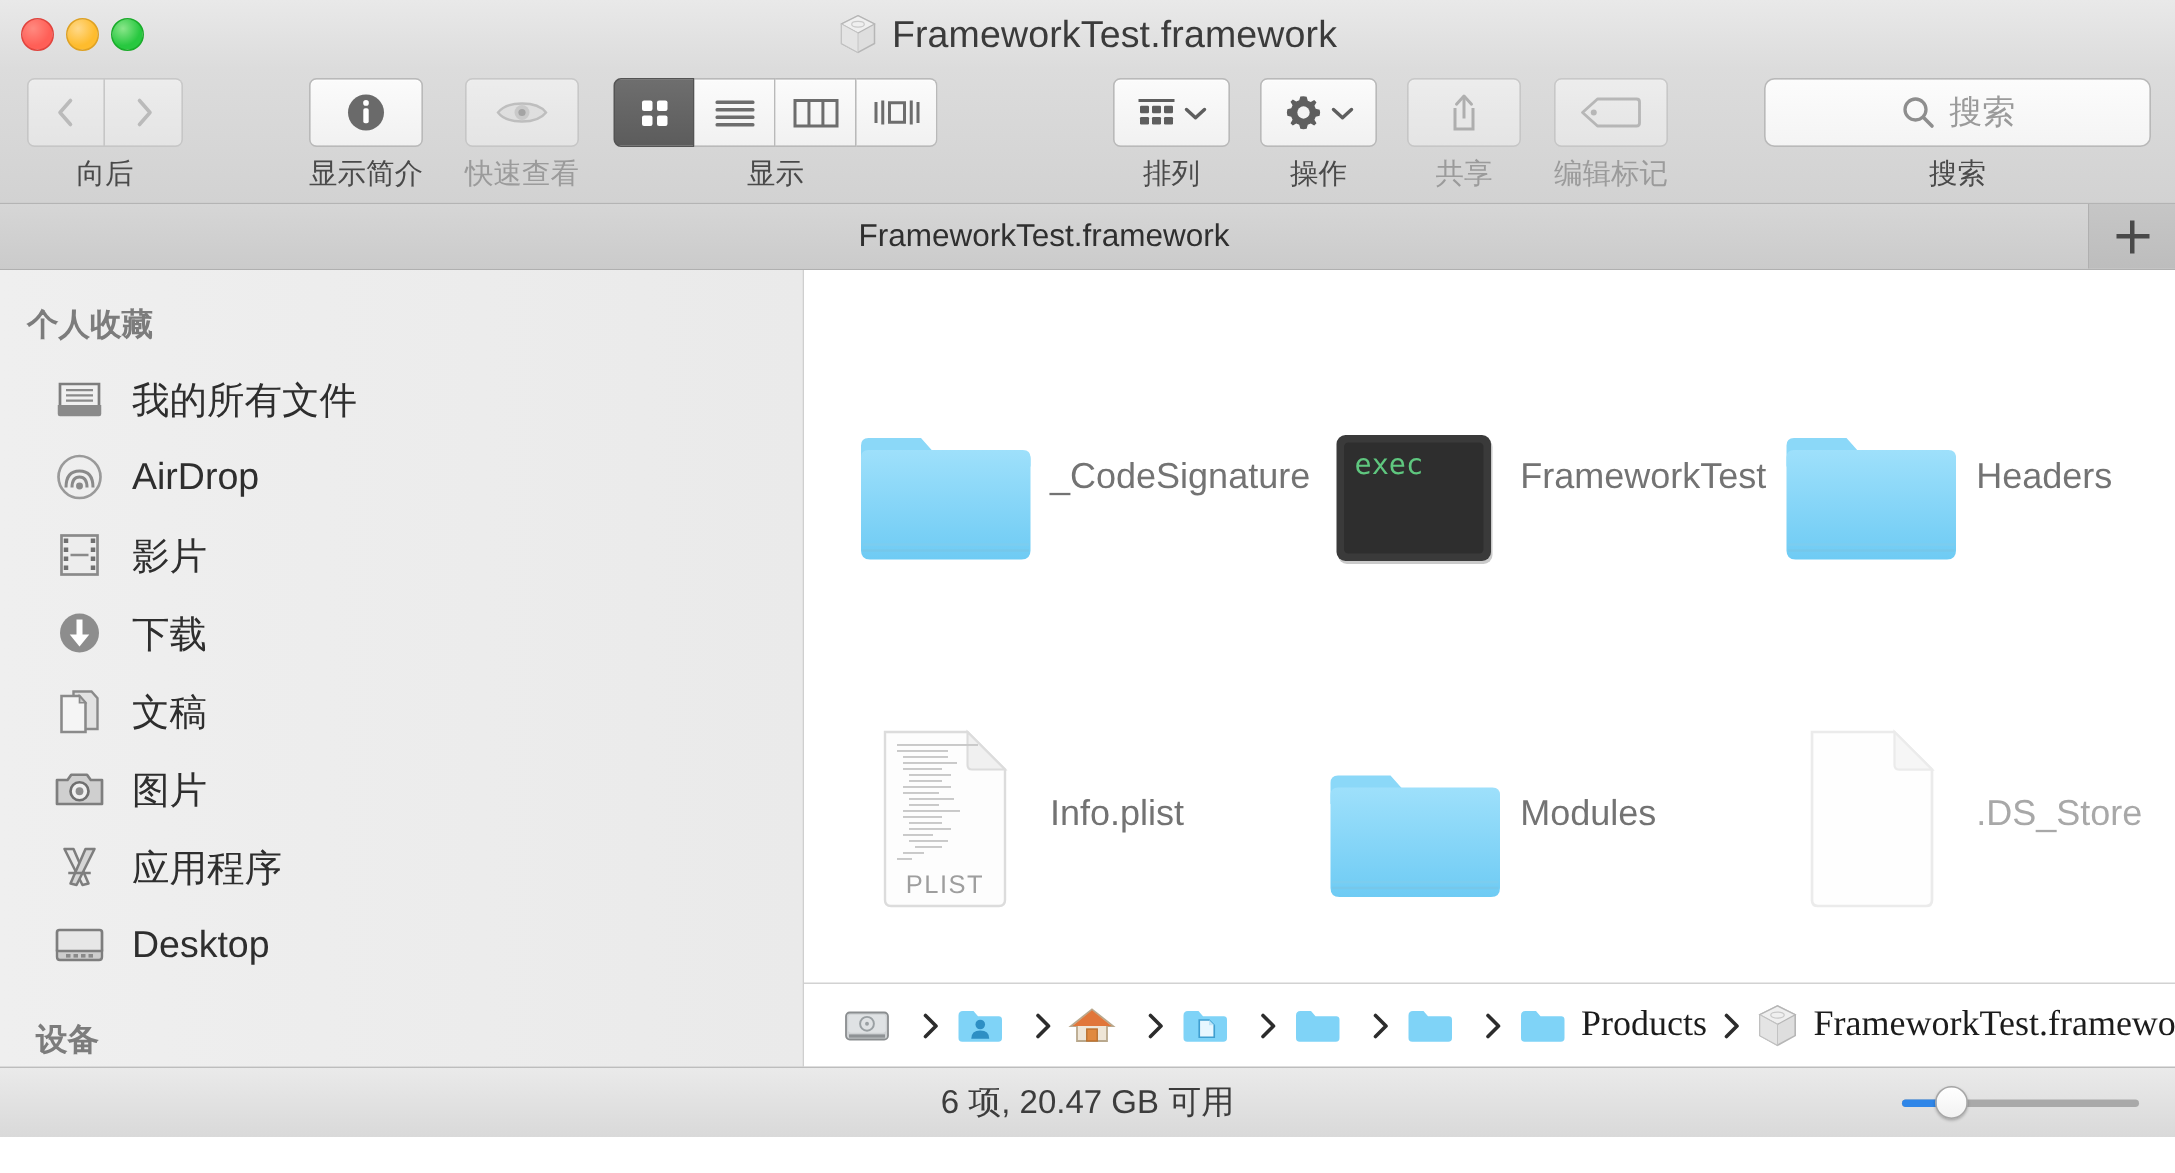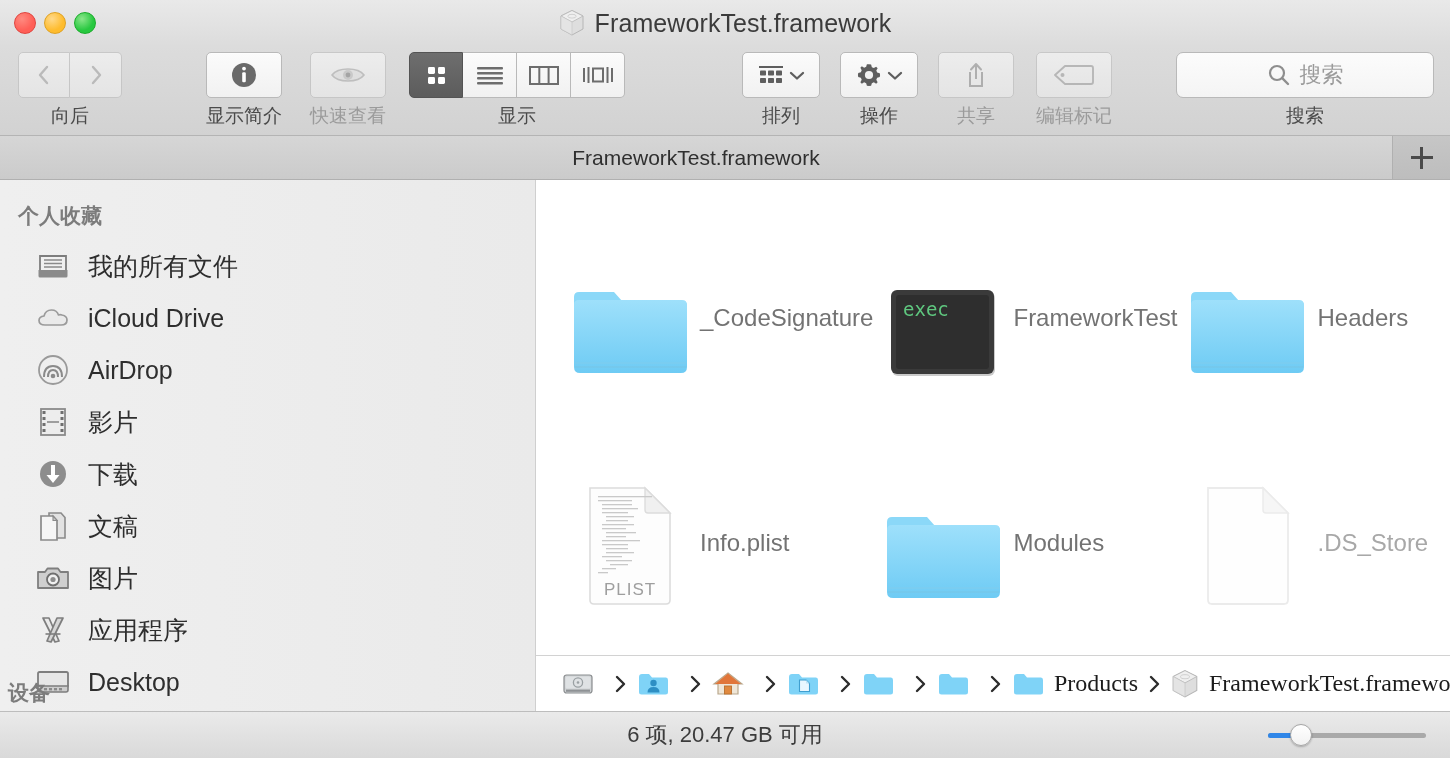--- a/index.html
+++ b/index.html
@@ -147,21 +147,21 @@
   }
   .sb-item {
     height: 52px;
     display: flex; align-items: center;
     padding-left: 36px; gap: 18px;
   }
   .sb-icon { width: 34px; height: 34px; flex: 0 0 34px; display: flex; align-items: center; justify-content: center; }
   .sb-text { font-size: 25px; color: #2e2e2e; white-space: nowrap; }
   .sb-header.clipped {
     position: absolute; left: 0; bottom: -6px;
-    padding-left: 8px;
+    padding-left: 24px;
   }
 
   
   .content {
     flex: 1 1 auto; display: flex; flex-direction: column; min-width: 0;
     background: #ffffff;
   }
   .icon-grid {
     flex: 1 1 auto;
     display: grid;
@@ -440,28 +440,20 @@
                 <line x1="7" y1="8" x2="25" y2="8"></line>
                 <line x1="7" y1="11.5" x2="25" y2="11.5"></line>
                 <line x1="7" y1="15" x2="25" y2="15"></line>
               </g>
             <path d="M1.5 18 H30.5 V24 Q30.5 25.5 29 25.5 H3 Q1.5 25.5 1.5 24 Z" fill="#8a8a8a"></path>
           </svg>
         </span>
         <span class="sb-text">我的所有文件</span>
       </div>
 
-      <div class="sb-item">
-        <span class="sb-icon">
-          <svg width="34" height="24" viewBox="0 0 34 24">
-            <path d="M9 19 Q3 19 3 14.5 Q3 10.5 8 10 Q9.5 4 15.5 4 Q21 4 22.5 9 Q24 8.2 26 9 Q31 9.8 31 14 Q31 19 25 19 Z" fill="#eaeaea" stroke="#9a9a9a" stroke-width="1.7" stroke-linejoin="round"></path>
-          </svg>
-        </span>
-        <span class="sb-text">iCloud Drive</span>
-      </div>
 
       <div class="sb-item">
         <span class="sb-icon">
           <svg width="32" height="32" viewBox="0 0 32 32">
             <circle cx="16" cy="16" r="14" fill="none" stroke="#9a9a9a" stroke-width="1.8"></circle>
             <path d="M7 23 Q7 12 16 12 Q25 12 25 23" fill="none" stroke="#8a8a8a" stroke-width="2"></path>
             <path d="M11 23 Q11 16 16 16 Q21 16 21 23" fill="none" stroke="#8a8a8a" stroke-width="2"></path>
             <circle cx="16" cy="22" r="2.3" fill="#8a8a8a"></circle>
           </svg>
         </span>

